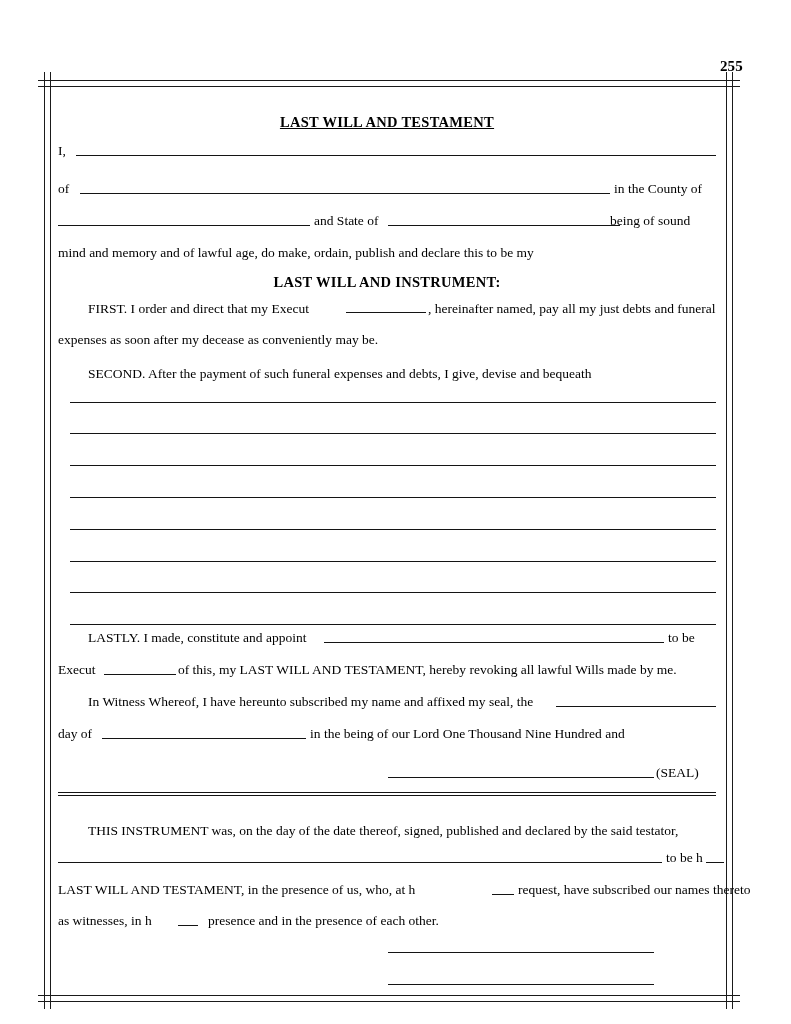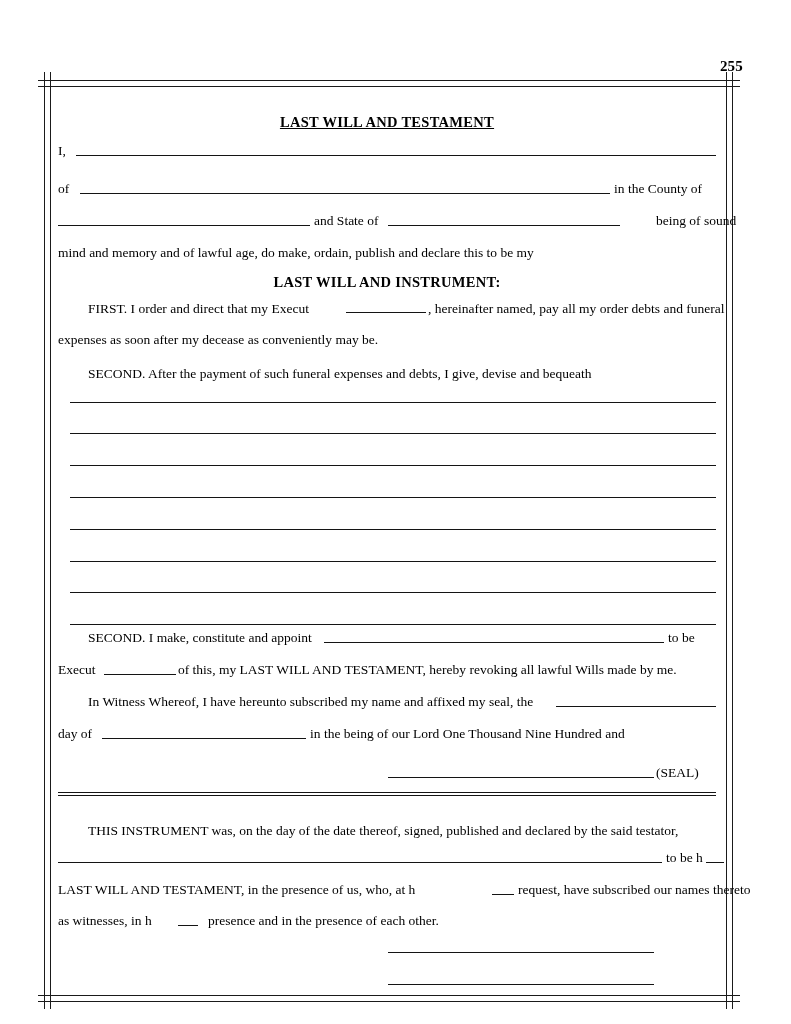--- a/index.html
+++ b/index.html
@@ -126,43 +126,43 @@
     <div class="row" style="top:42px;">I,</div>
     <div class="rule" style="left:18px; top:53px; width:640px;"></div>
 
     <div class="row" style="top:80px;">of</div>
     <div class="rule" style="left:22px; top:91px; width:530px;"></div>
     <div class="row" style="left:556px; top:80px;">in the County of</div>
 
     <div class="rule" style="left:0px; top:123px; width:252px;"></div>
     <div class="row" style="left:256px; top:112px;">and State of</div>
     <div class="rule" style="left:330px; top:123px; width:232px;"></div>
-    <div class="row" style="left:598px; top:112px;">being of sound</div>
+    <div class="row" style="left:552px; top:112px;">being of sound</div>
 
     <div class="row" style="top:144px;">mind and memory and of lawful age, do make, ordain, publish and declare this to be my</div>
 
     <div class="row-center" style="top:172px;">LAST WILL AND INSTRUMENT:</div>
 
     <div class="row indent" style="top:200px;">FIRST. I order and direct that my Execut</div>
     <div class="rule" style="left:288px; top:210px; width:80px;"></div>
-    <div class="row" style="left:370px; top:200px;">, hereinafter named, pay all my order debts and funeral</div>
+    <div class="row" style="left:370px; top:200px;">, hereinafter named, pay all my just debts and funeral</div>
     <div class="row" style="top:231px;">expenses as soon after my decease as conveniently may be.</div>
 
     <div class="row indent" style="top:265px;">SECOND. After the payment of such funeral expenses and debts, I give, devise and bequeath</div>
 
     <div class="rule" style="left:12px; top:300px; width:646px;"></div>
     <div class="rule" style="left:12px; top:331px; width:646px;"></div>
     <div class="rule" style="left:12px; top:363px; width:646px;"></div>
     <div class="rule" style="left:12px; top:395px; width:646px;"></div>
     <div class="rule" style="left:12px; top:427px; width:646px;"></div>
     <div class="rule" style="left:12px; top:459px; width:646px;"></div>
     <div class="rule" style="left:12px; top:490px; width:646px;"></div>
     <div class="rule" style="left:12px; top:522px; width:646px;"></div>
 
-    <div class="row indent" style="top:529px;">SECOND. I make, constitute and appoint</div>
+    <div class="row indent" style="top:529px;">LASTLY. I made, constitute and appoint</div>
     <div class="rule" style="left:266px; top:540px; width:340px;"></div>
     <div class="row" style="left:610px; top:529px;">to be</div>
 
     <div class="row" style="top:561px;">Execut</div>
     <div class="rule" style="left:46px; top:572px; width:72px;"></div>
     <div class="row" style="left:120px; top:561px;">of this, my LAST WILL AND TESTAMENT, hereby revoking all lawful Wills made by me.</div>
 
     <div class="row indent" style="top:593px;">In Witness Whereof, I have hereunto subscribed my name and affixed my seal, the</div>
     <div class="rule" style="left:498px; top:604px; width:160px;"></div>
 

